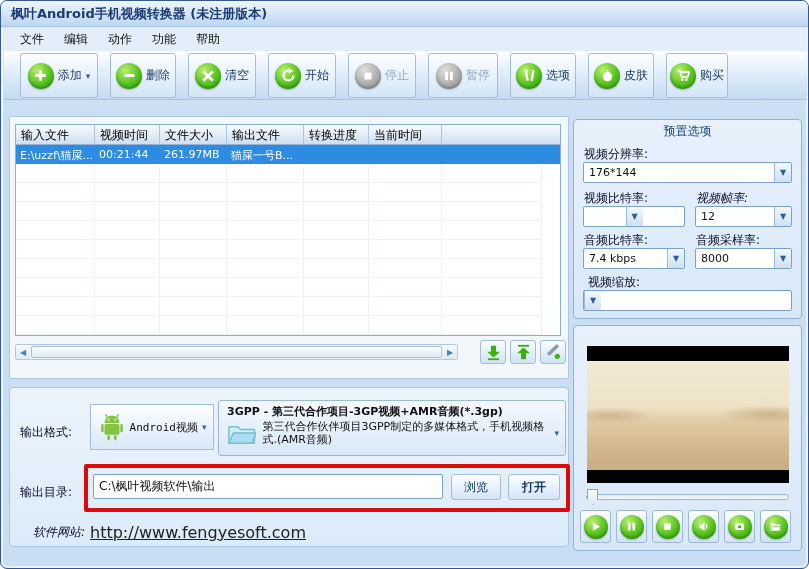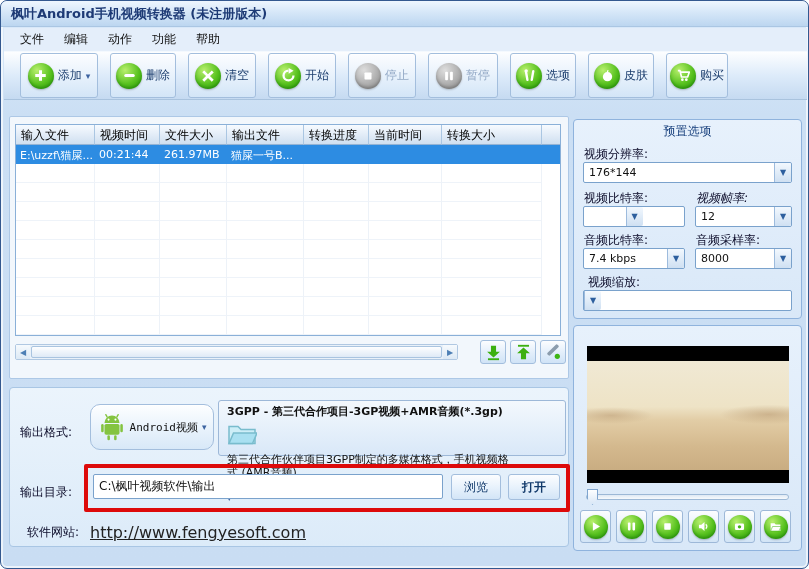--- a/index.html
+++ b/index.html
@@ -94,29 +94,29 @@
   .mbtn { width:31px; height:33px; border:1px solid #9db8d8; border-radius:3px;
           background:linear-gradient(#fcfdff,#e6f1fb 50%,#d2e4f6);
           display:flex; align-items:center; justify-content:center; }
   .mbtn .gc { width:24px; height:24px; }
 
   
   .bottompanel { position:absolute; left:8px; top:386px; width:560px; height:160px;
                  background:linear-gradient(#ebf4fc,#dcebf9); border:1px solid #a9c6e4; border-radius:4px; }
   .blabel { position:absolute; font-size:12px; color:#0c0c2a; white-space:nowrap; }
   .android-btn { position:absolute; left:80px; top:16px; width:124px; height:46px;
-                 border:1px solid #a3bedd; border-radius:10px;
+                 border:1px solid #a3bedd; border-radius:0;
                  background:linear-gradient(#fdfeff,#eaf3fc 50%,#d8e8f8); box-shadow:inset 0 1px 0 #fff;
                  display:flex; align-items:center; justify-content:center; gap:4px; }
   .android-btn .lbl { font-family:"DejaVu Sans Mono","Liberation Mono",monospace; font-size:11px; color:#111; }
   .fmtbox { position:absolute; left:208px; top:12px; width:348px; height:56px;
             border:1px solid #9db8d8; border-radius:3px;
             background:linear-gradient(#f3f8fd,#d9e8f8); padding:3px 6px 0 8px; }
   .fmt-title { font-size:11px; font-weight:bold; color:#111; white-space:nowrap; }
-  .fmt-body { display:flex; align-items:flex-start; gap:6px; margin-top:1px;flex-direction:column; }
+  .fmt-body { display:flex; align-items:flex-start; gap:6px; margin-top:1px; }
   .fmt-desc { width:292px; font-size:11px; color:#111; line-height:13px; }
   .fmt-dd { font-size:9px; color:#3c63a0; margin-top:8px; }
   .outdir-input { position:absolute; left:83px; top:86px; width:350px; height:25px;
                   border:1px solid #7aa2cc; border-radius:2px; font-size:12px; color:#111; padding:0 5px;
                   font-family:"DejaVu Sans","Liberation Sans",sans-serif; background:#fff; }
   .pbtn { position:absolute; top:86px; height:26px; border:1px solid #a3bedd; border-radius:3px;
           background:linear-gradient(#fcfdff,#e8f2fc 50%,#d3e5f7); font-size:12px; color:#123a6b;
           display:flex; align-items:center; justify-content:center; }
   .redbox { position:absolute; left:74px; top:76px; width:486px; height:48px;
             border:4px solid #dd0a0a; border-radius:2px; pointer-events:none; z-index:5; }
@@ -229,21 +229,20 @@
 
   <div class="filearea">
     <div class="ftable">
       <div class="thead">
         <span class="hcell c0">输入文件</span>
         <span class="hcell c1">视频时间</span>
         <span class="hcell c2">文件大小</span>
         <span class="hcell c3">输出文件</span>
         <span class="hcell c4">转换进度</span>
         <span class="hcell c5">当前时间</span>
-        <span class="hcell c6">转换大小</span>
         <span class="hfill"></span>
       </div>
       <div class="trow sel">
         <span class="tcell c0">E:\uzzf\猫屎...</span>
         <span class="tcell c1">00:21:44</span>
         <span class="tcell c2">261.97MB</span>
         <span class="tcell c3">猫屎一号B...</span>
         <span class="tcell c4"></span>
         <span class="tcell c5"></span>
         <span class="tcell c6"></span>
@@ -490,17 +489,17 @@
     <span class="blabel" style="left:10px; top:96px;">输出目录:</span>
     <input class="outdir-input" type="text" value="C:\枫叶视频软件\输出" style="">
     <div class="pbtn" style="left:441px; width:50px;">
       <span>浏览</span>
     </div>
     <div class="pbtn" style="left:498px; width:52px; font-weight:bold;">
       <span>打开</span>
     </div>
     <div class="redbox"></div>
 
-    <span class="blabel" style="left:17px; top:136px;">软件网站:</span>
+    <span class="blabel" style="left:23px; top:136px;font-style:italic;">软件网站:</span>
     <a class="weblink">http://www.fengyesoft.com</a>
   </div>
 
 </div>
 
 </body></html>

